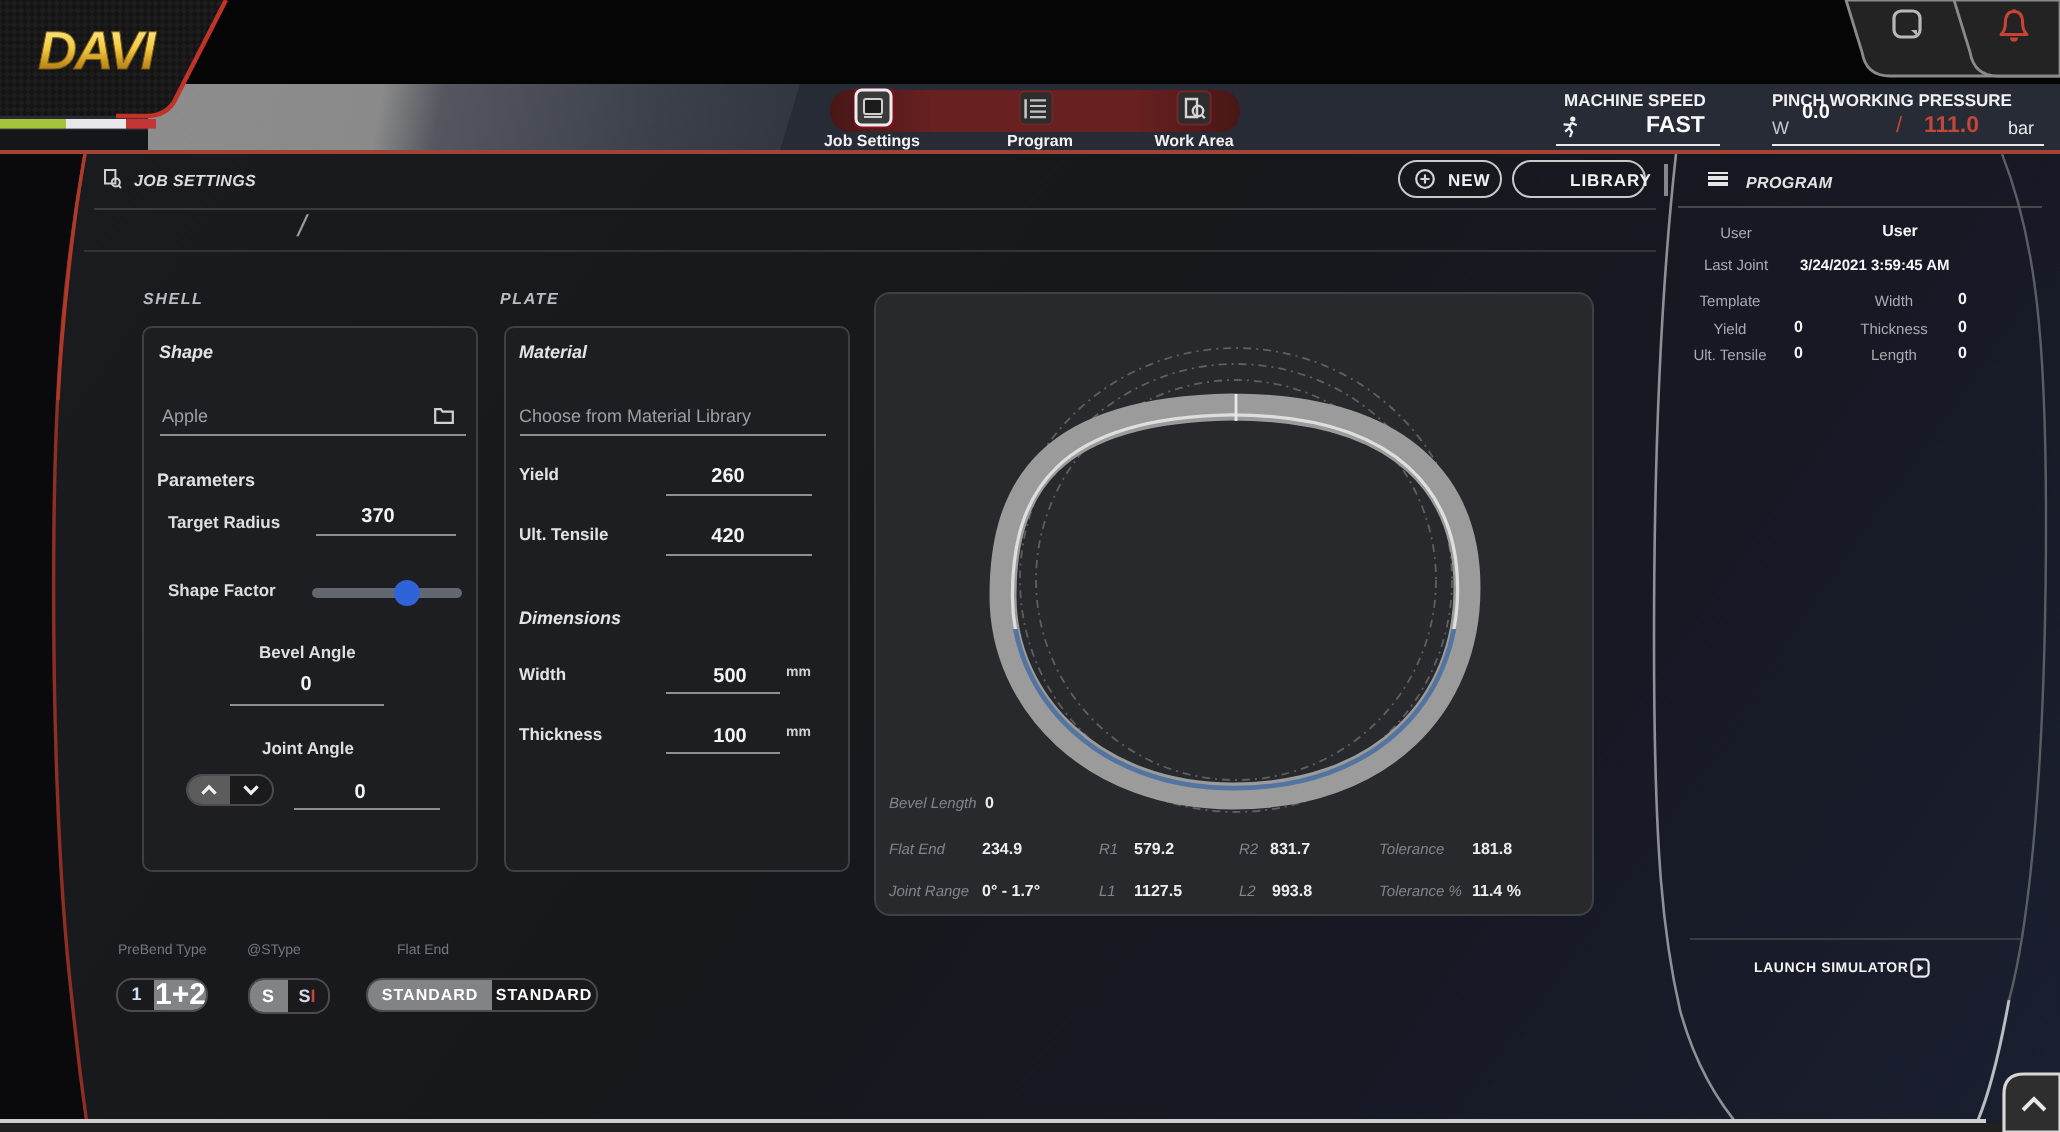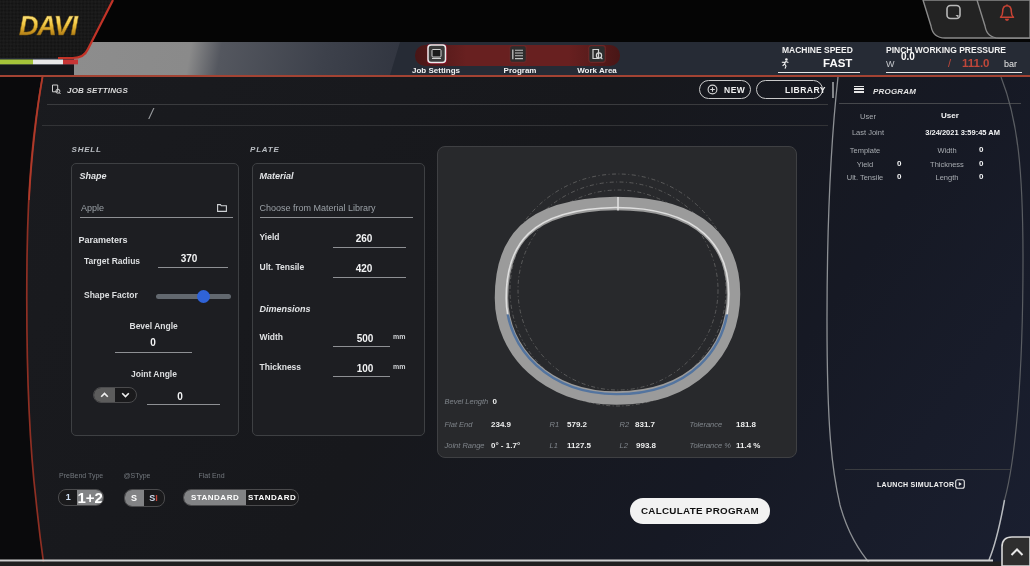--- a/index.html
+++ b/index.html
@@ -198,33 +198,32 @@
     <div class="segc" style="width:51%;font-size:9px;">
         <span style="color:#cfd9ea;">S</span>
         <span style="color:#c4453a;">I</span>
       </div>
   </div>
   <div class="abs seg" style="left:183px;top:488.5px;width:116px;height:17.5px;">
     <div class="segc gray" style="width:54.5%;font-size:8px;letter-spacing:.5px;">STANDARD</div>
     <div class="segc" style="width:45.5%;font-size:8px;letter-spacing:.5px;">STANDARD</div>
   </div>
 
-  <div class="abs" style="left:630px;top:497.5px;width:140px;height:26.5px;border-radius:13.5px;background:#f2f2f2;display:flex;align-items:center;justify-content:center;font-size:9.8px;font-weight:bold;color:#111;letter-spacing:.3px;">CALCULATE PROGRAM</div>
 
   <div class="abs" style="left:853.5px;top:85.5px;width:10px;height:7.5px;">
     <div style="height:1.6px;background:#e6e6e6;margin-bottom:1.3px;"></div>
     <div style="height:1.6px;background:#e6e6e6;margin-bottom:1.3px;"></div>
     <div style="height:1.6px;background:#e6e6e6;"></div>
   </div>
   <div class="abs b i" style="left:873px;top:87px;font-size:8px;letter-spacing:.2px;color:#e3e3e3;">PROGRAM</div>
   <div class="abs" style="left:839px;top:102.5px;width:182px;height:1px;background:#46484c;"></div>
   <div class="abs slbl" style="left:838px;top:111.5px;width:60px;text-align:center;">User</div>
   <div class="abs sval" style="left:920px;top:111px;width:60px;text-align:center;">User</div>
   <div class="abs slbl" style="left:838px;top:128px;width:60px;text-align:center;">Last Joint</div>
-  <div class="abs sval" style="left:900px;top:128px;width:100px;text-align:right;font-size:7.5px;">3/24/2021 3:59:45 AM</div>
+  <div class="abs sval" style="left:900px;top:128px;width:100px;text-align:left;font-size:7.5px;">3/24/2021 3:59:45 AM</div>
   <div class="abs slbl" style="left:833px;top:145.5px;width:64px;text-align:center;">Template</div>
   <div class="abs slbl" style="left:915px;top:145.5px;width:64px;text-align:center;">Width</div>
   <div class="abs sval" style="left:979px;top:145px;">0</div>
   <div class="abs slbl" style="left:833px;top:159.5px;width:64px;text-align:center;">Yield</div>
   <div class="abs sval" style="left:897px;top:159px;">0</div>
   <div class="abs slbl" style="left:915px;top:159.5px;width:64px;text-align:center;">Thickness</div>
   <div class="abs sval" style="left:979px;top:159px;">0</div>
   <div class="abs slbl" style="left:833px;top:172.5px;width:64px;text-align:center;">Ult. Tensile</div>
   <div class="abs sval" style="left:897px;top:172px;">0</div>
   <div class="abs slbl" style="left:915px;top:172.5px;width:64px;text-align:center;">Length</div>

